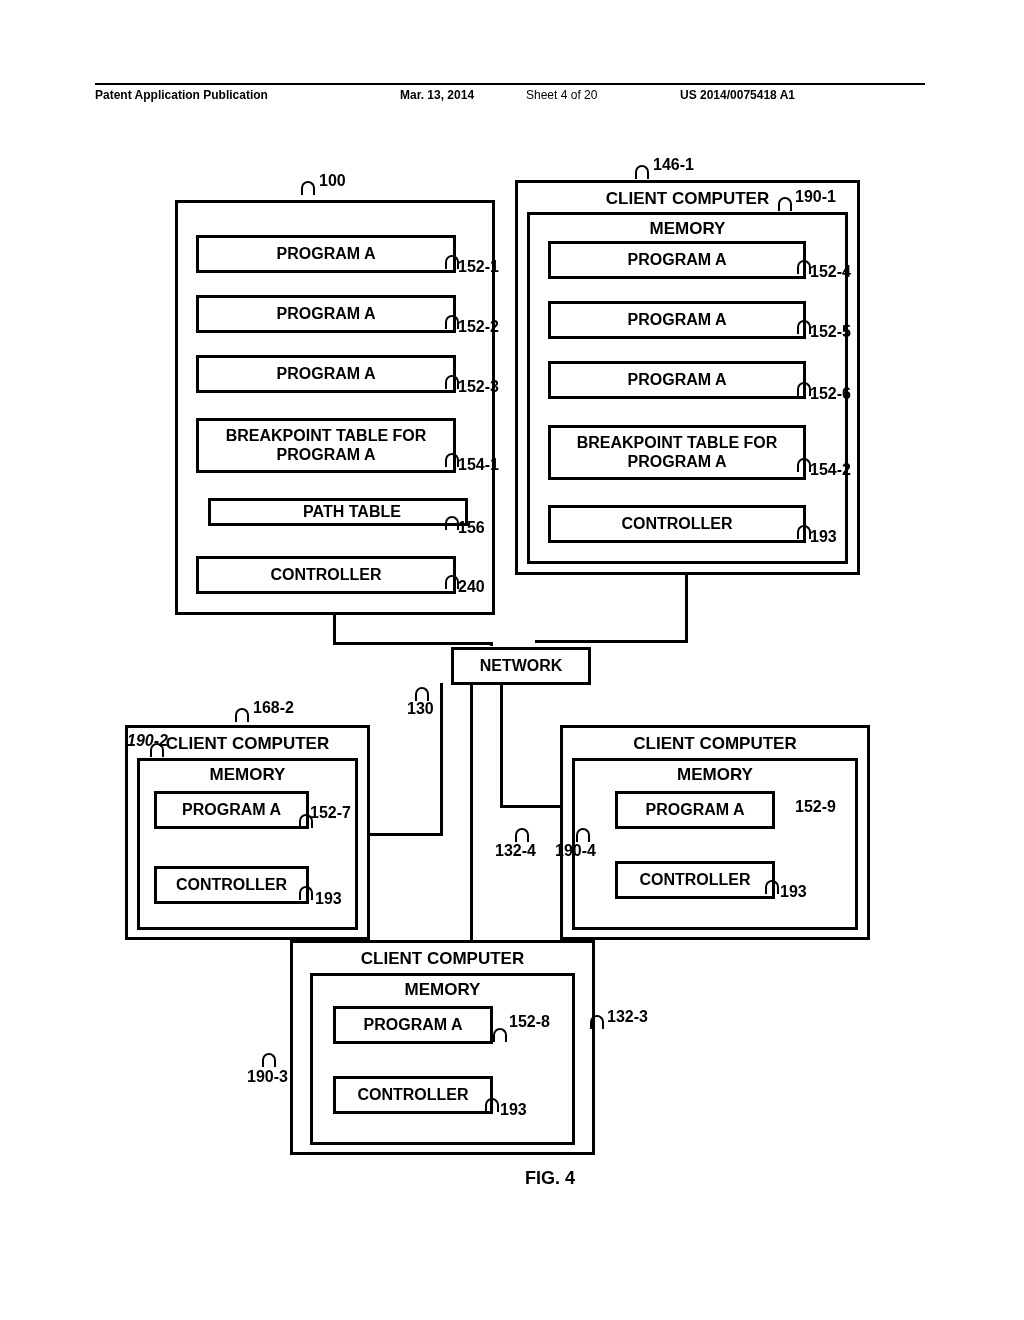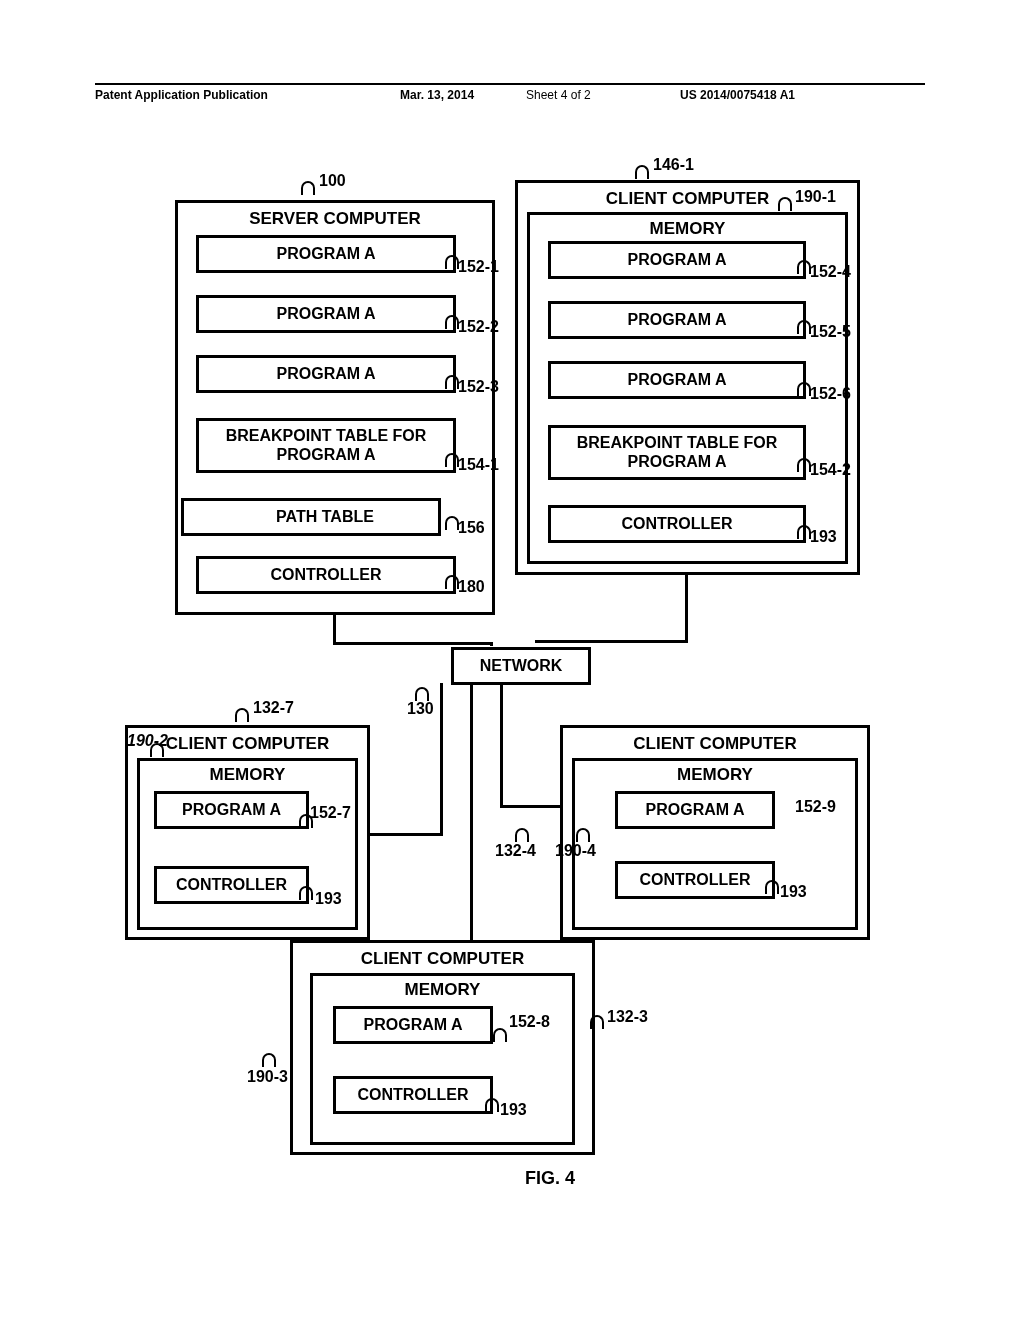--- a/index.html
+++ b/index.html
@@ -89,49 +89,48 @@
   }
 </style>
 </head>
 <body>
 
 <div class="page">
 
   <div class="header-line"></div>
   <div class="header-text pub-label">Patent Application Publication</div>
   <div class="header-text date-label">Mar. 13, 2014</div>
-  <div class="header-text sheet-label">Sheet 4 of 2</div>
+  <div class="header-text sheet-label">Sheet 4 of 20</div>
   <div class="header-text pub-number">US 2014/0075418 A1</div>
 
   <div class="diagram">
 
     <div class="box" style="left:80px; top:50px; width:320px; height:415px;">
-      <div class="title" style="margin-top:2px;">SERVER COMPUTER</div>
       <div class="inner-box" style="left:18px; top:32px; width:260px; height:38px;">PROGRAM A</div>
       <div class="inner-box" style="left:18px; top:92px; width:260px; height:38px;">PROGRAM A</div>
       <div class="inner-box" style="left:18px; top:152px; width:260px; height:38px;">PROGRAM A</div>
       <div class="inner-box" style="left:18px; top:215px; width:260px; height:55px;">BREAKPOINT TABLE FOR PROGRAM A</div>
-      <div class="inner-box" style="left:3px; top:295px; width:260px; height:38px;padding-left:28px;">PATH TABLE</div>
+      <div class="inner-box" style="left:30px; top:295px; width:260px; height:28px;padding-left:28px;">PATH TABLE</div>
       <div class="inner-box" style="left:18px; top:353px; width:260px; height:38px;">CONTROLLER</div>
     </div>
 
     <div class="hook" style="left:206px; top:31px;"></div>
     <div class="ref" style="left:224px; top:22px;">100</div>
     <div class="hook" style="left:350px; top:105px;"></div>
     <div class="ref" style="left:363px; top:108px;">152-1</div>
     <div class="hook" style="left:350px; top:165px;"></div>
     <div class="ref" style="left:363px; top:168px;">152-2</div>
     <div class="hook" style="left:350px; top:225px;"></div>
     <div class="ref" style="left:363px; top:228px;">152-3</div>
     <div class="hook" style="left:350px; top:303px;"></div>
     <div class="ref" style="left:363px; top:306px;">154-1</div>
     <div class="hook" style="left:350px; top:366px;"></div>
     <div class="ref" style="left:363px; top:369px;">156</div>
     <div class="hook" style="left:350px; top:425px;"></div>
-    <div class="ref" style="left:363px; top:428px;">180</div>
+    <div class="ref" style="left:363px; top:428px;">240</div>
 
     <div class="box" style="left:420px; top:30px; width:345px; height:395px;">
       <div class="title" style="margin-top:2px;">CLIENT COMPUTER</div>
     </div>
     <div class="box" style="left:432px; top:62px; width:321px; height:352px;">
       <div class="title" style="margin-top:0px;">MEMORY</div>
       <div class="inner-box" style="left:18px; top:26px; width:258px; height:38px;">PROGRAM A</div>
       <div class="inner-box" style="left:18px; top:86px; width:258px; height:38px;">PROGRAM A</div>
       <div class="inner-box" style="left:18px; top:146px; width:258px; height:38px;">PROGRAM A</div>
       <div class="inner-box" style="left:18px; top:210px; width:258px; height:55px;">BREAKPOINT TABLE FOR PROGRAM A</div>
@@ -174,21 +173,21 @@
 
     <div class="box" style="left:30px; top:575px; width:245px; height:215px;">
       <div class="title" style="margin-top:2px;">CLIENT COMPUTER</div>
     </div>
     <div class="box" style="left:42px; top:608px; width:221px; height:172px;">
       <div class="title" style="margin-top:0px;">MEMORY</div>
       <div class="inner-box" style="left:14px; top:30px; width:155px; height:38px;">PROGRAM A</div>
       <div class="inner-box" style="left:14px; top:105px; width:155px; height:38px;">CONTROLLER</div>
     </div>
     <div class="hook" style="left:140px; top:558px;"></div>
-    <div class="ref" style="left:158px; top:549px;">132-7</div>
+    <div class="ref" style="left:158px; top:549px;">168-2</div>
     <div class="hook" style="left:55px; top:593px;"></div>
     <div class="ref" style="left:32px; top:582px;font-style:italic;">190-2</div>
     <div class="hook" style="left:204px; top:664px;"></div>
     <div class="ref" style="left:215px; top:654px;">152-7</div>
     <div class="hook" style="left:204px; top:736px;"></div>
     <div class="ref" style="left:220px; top:740px;">193</div>
 
     <div class="box" style="left:465px; top:575px; width:310px; height:215px;">
       <div class="title" style="margin-top:2px;">CLIENT COMPUTER</div>
     </div>

